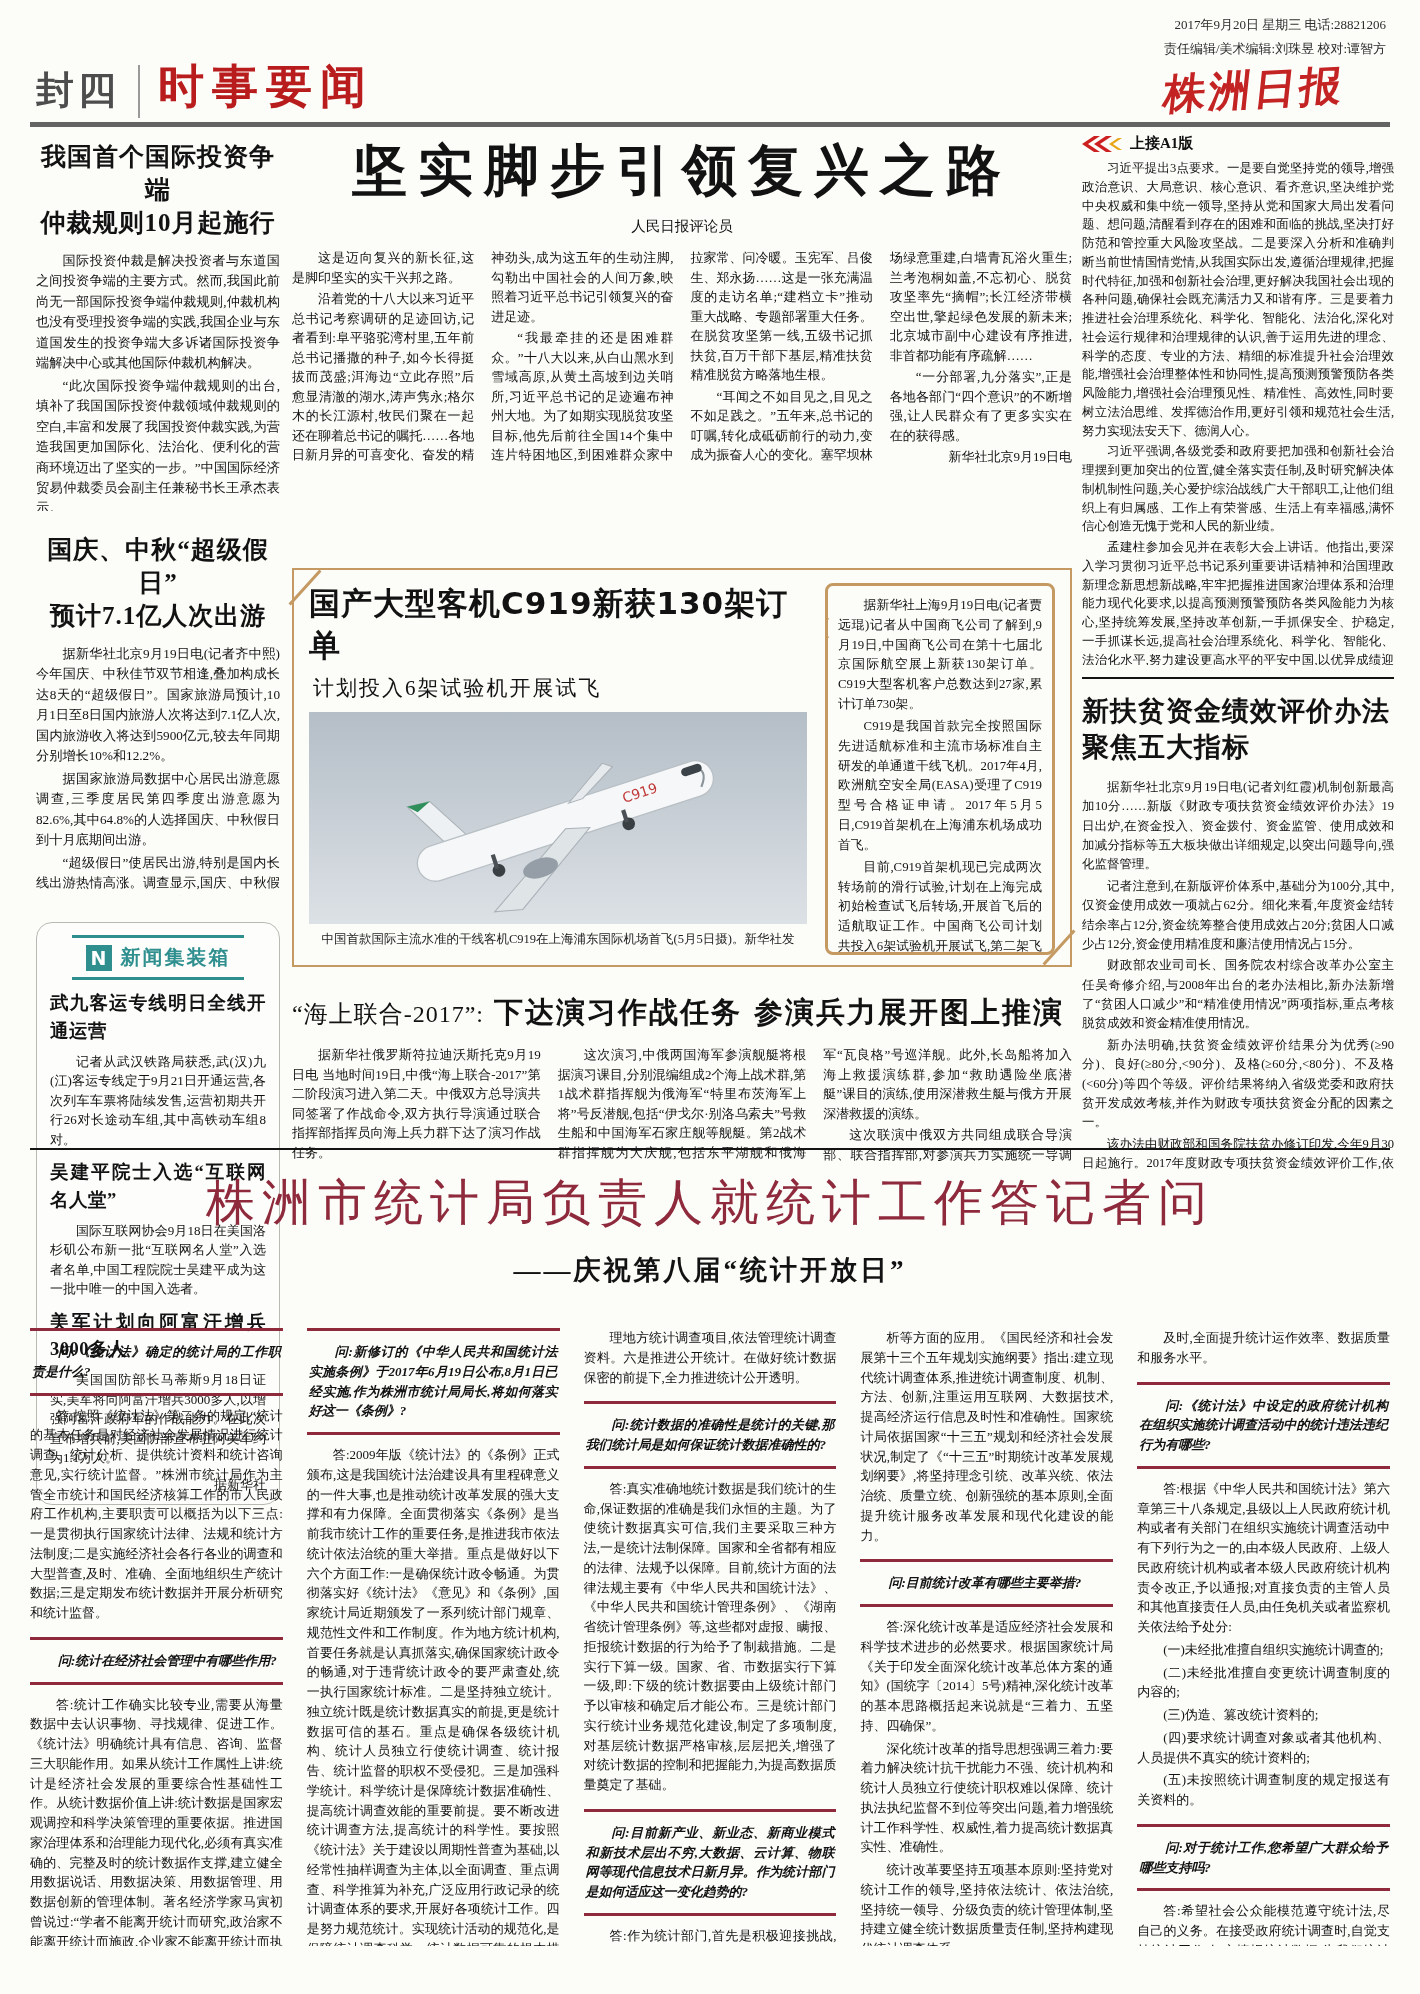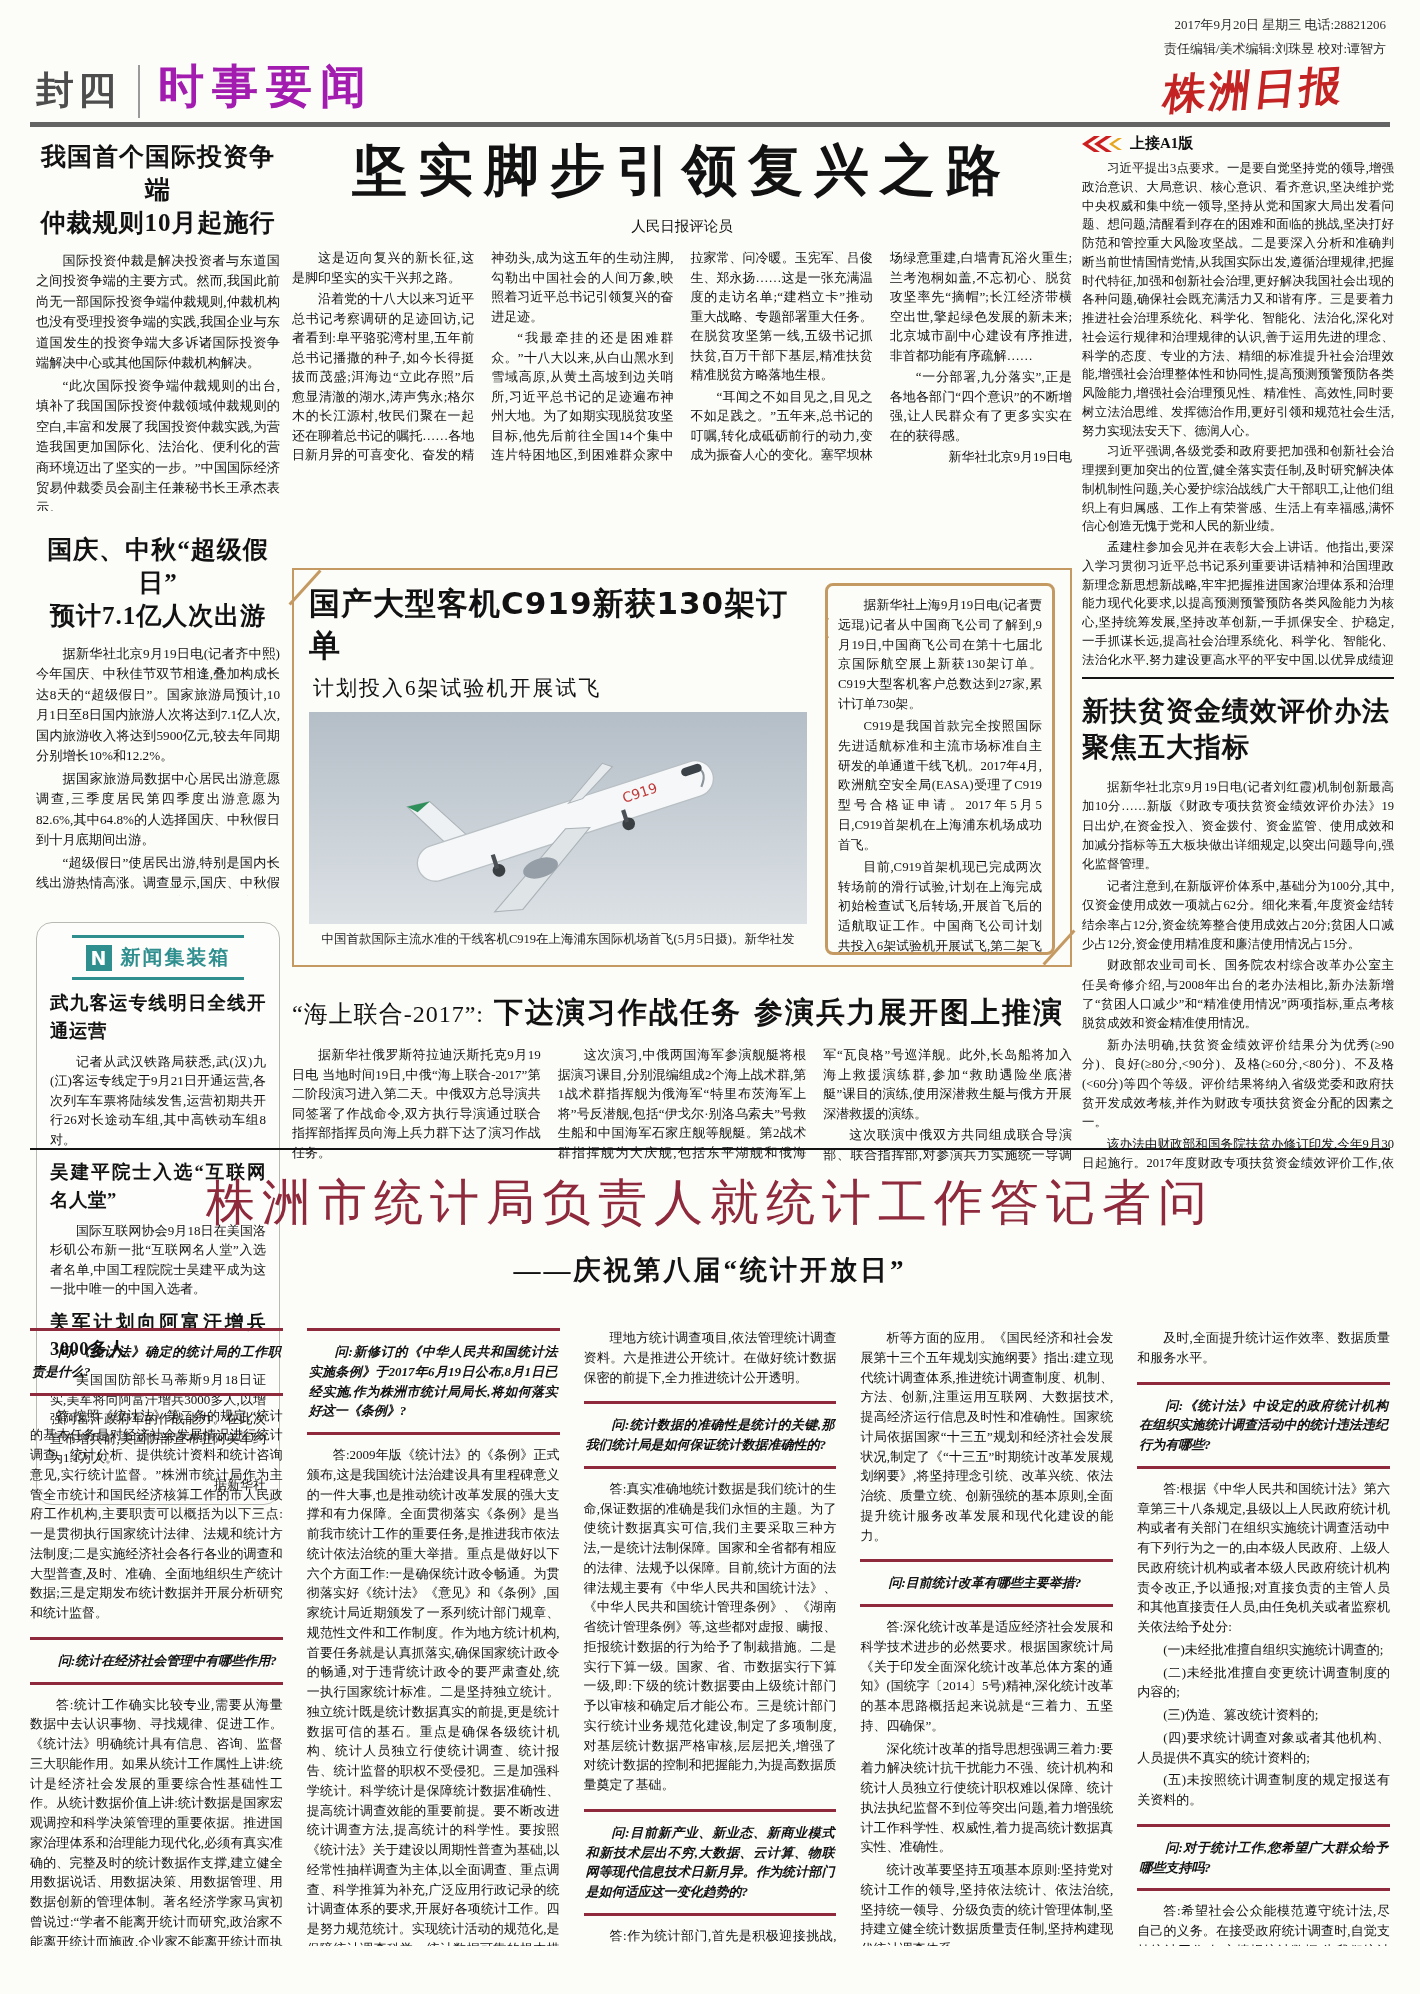--- a/index.html
+++ b/index.html
@@ -3,21 +3,21 @@
 <meta charset="utf-8">
 <style>
   html,body{margin:0;padding:0;background:#e9e9e5;}
   .page{position:relative;width:1420px;height:1994px;margin:0 auto;background:#fcfcf9;
         font-family:"Liberation Serif","DejaVu Serif",serif;color:#121212;overflow:hidden;}
   
   .masthead{position:absolute;left:30px;top:48px;right:34px;height:70px;display:flex;align-items:flex-end;}
   .page-label{font-family:"DejaVu Sans","Liberation Sans",sans-serif;font-size:38px;font-weight:900;
               color:#4d4d4d;letter-spacing:4px;padding:0 18px 2px 6px;border-right:2px solid #9a9a9a;}
   .section-title{font-family:"DejaVu Sans","Liberation Sans",sans-serif;font-size:46px;font-weight:900;
-              color:#a21caf;letter-spacing:8px;padding:0 0 0 18px;}
+              color:#b91c1c;letter-spacing:8px;padding:0 0 0 18px;}
   .mast-right{margin-left:auto;display:flex;align-items:flex-start;gap:2px;flex-direction:column;}
   .mast-lines{text-align:right;font-size:13px;line-height:1.8;color:#2c2c2c;}
   .paper-logo{font-family:"Liberation Serif",serif;font-size:42px;font-weight:900;color:#c32323;
               transform:skewX(-9deg) rotate(-3deg);letter-spacing:3px;white-space:nowrap;}
   .head-rule{position:absolute;left:30px;right:30px;top:122px;height:5px;background:#646464;}
   
   .jbody{text-align:justify;}
   .para{margin:0 0 2px 0;text-indent:2em;}
   .dateline{margin:2px 0 0 0;text-align:right;text-indent:0;}
   h1,h2,h3,h4{margin:0;}

